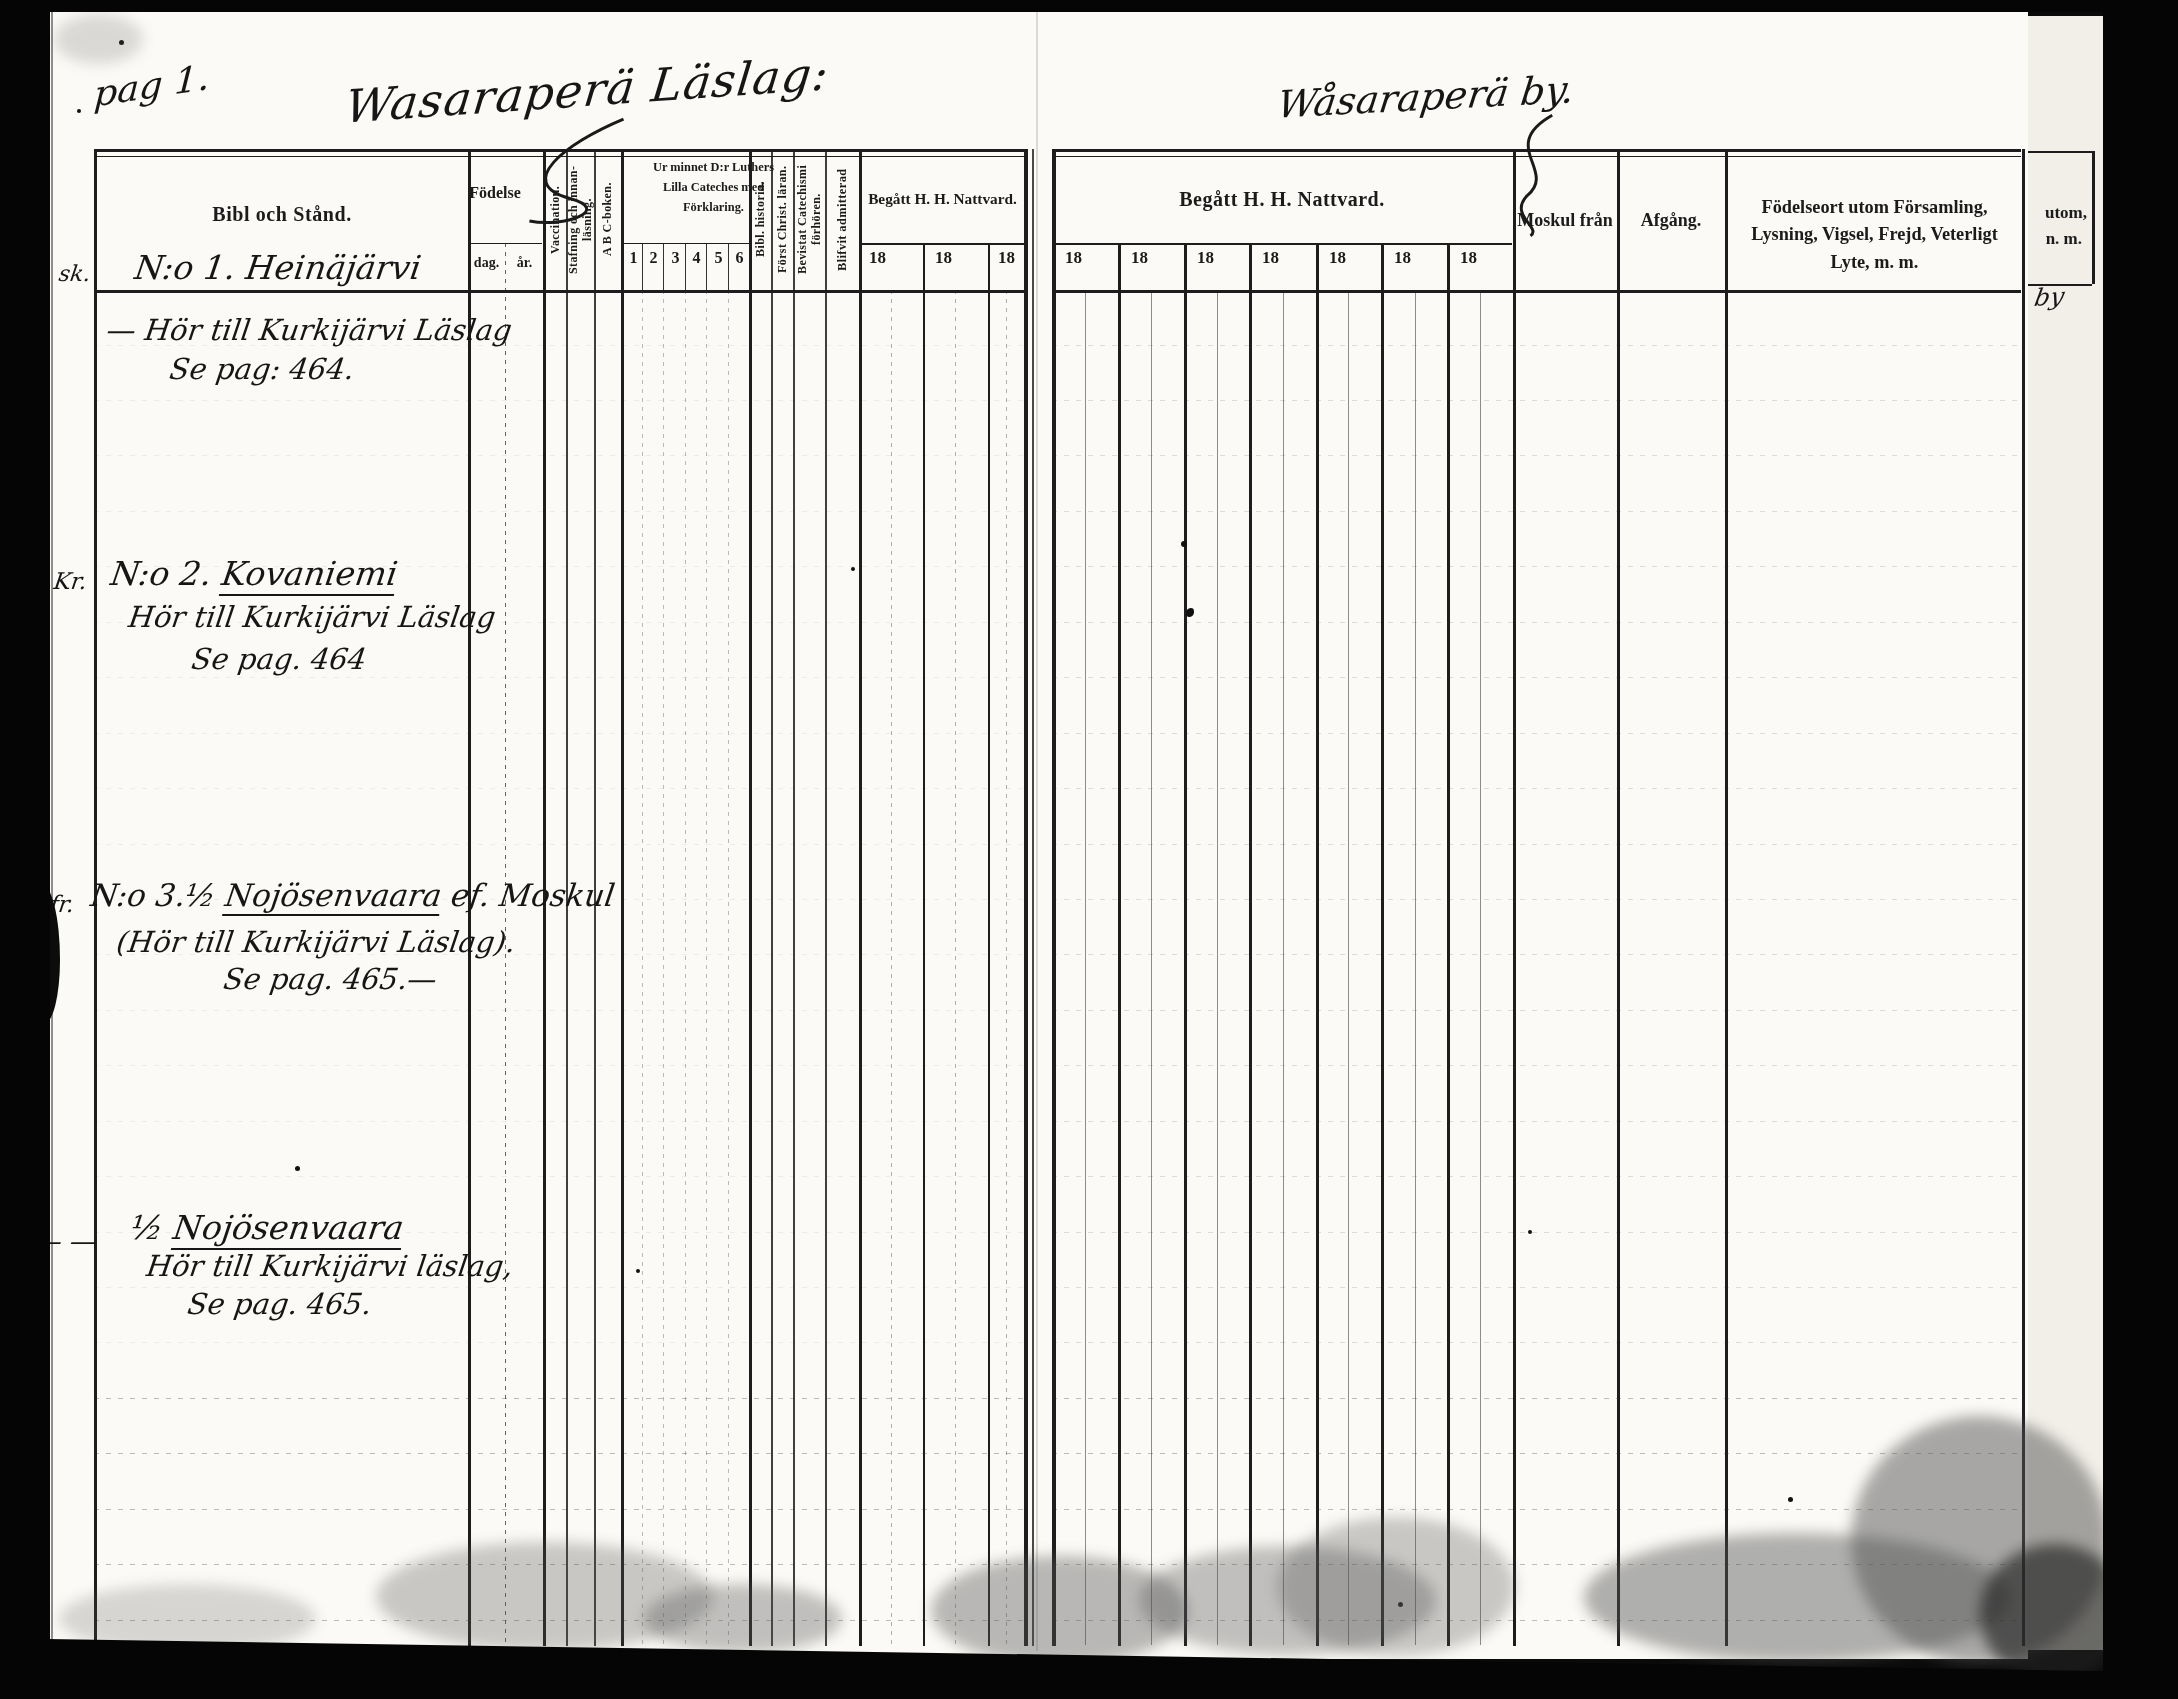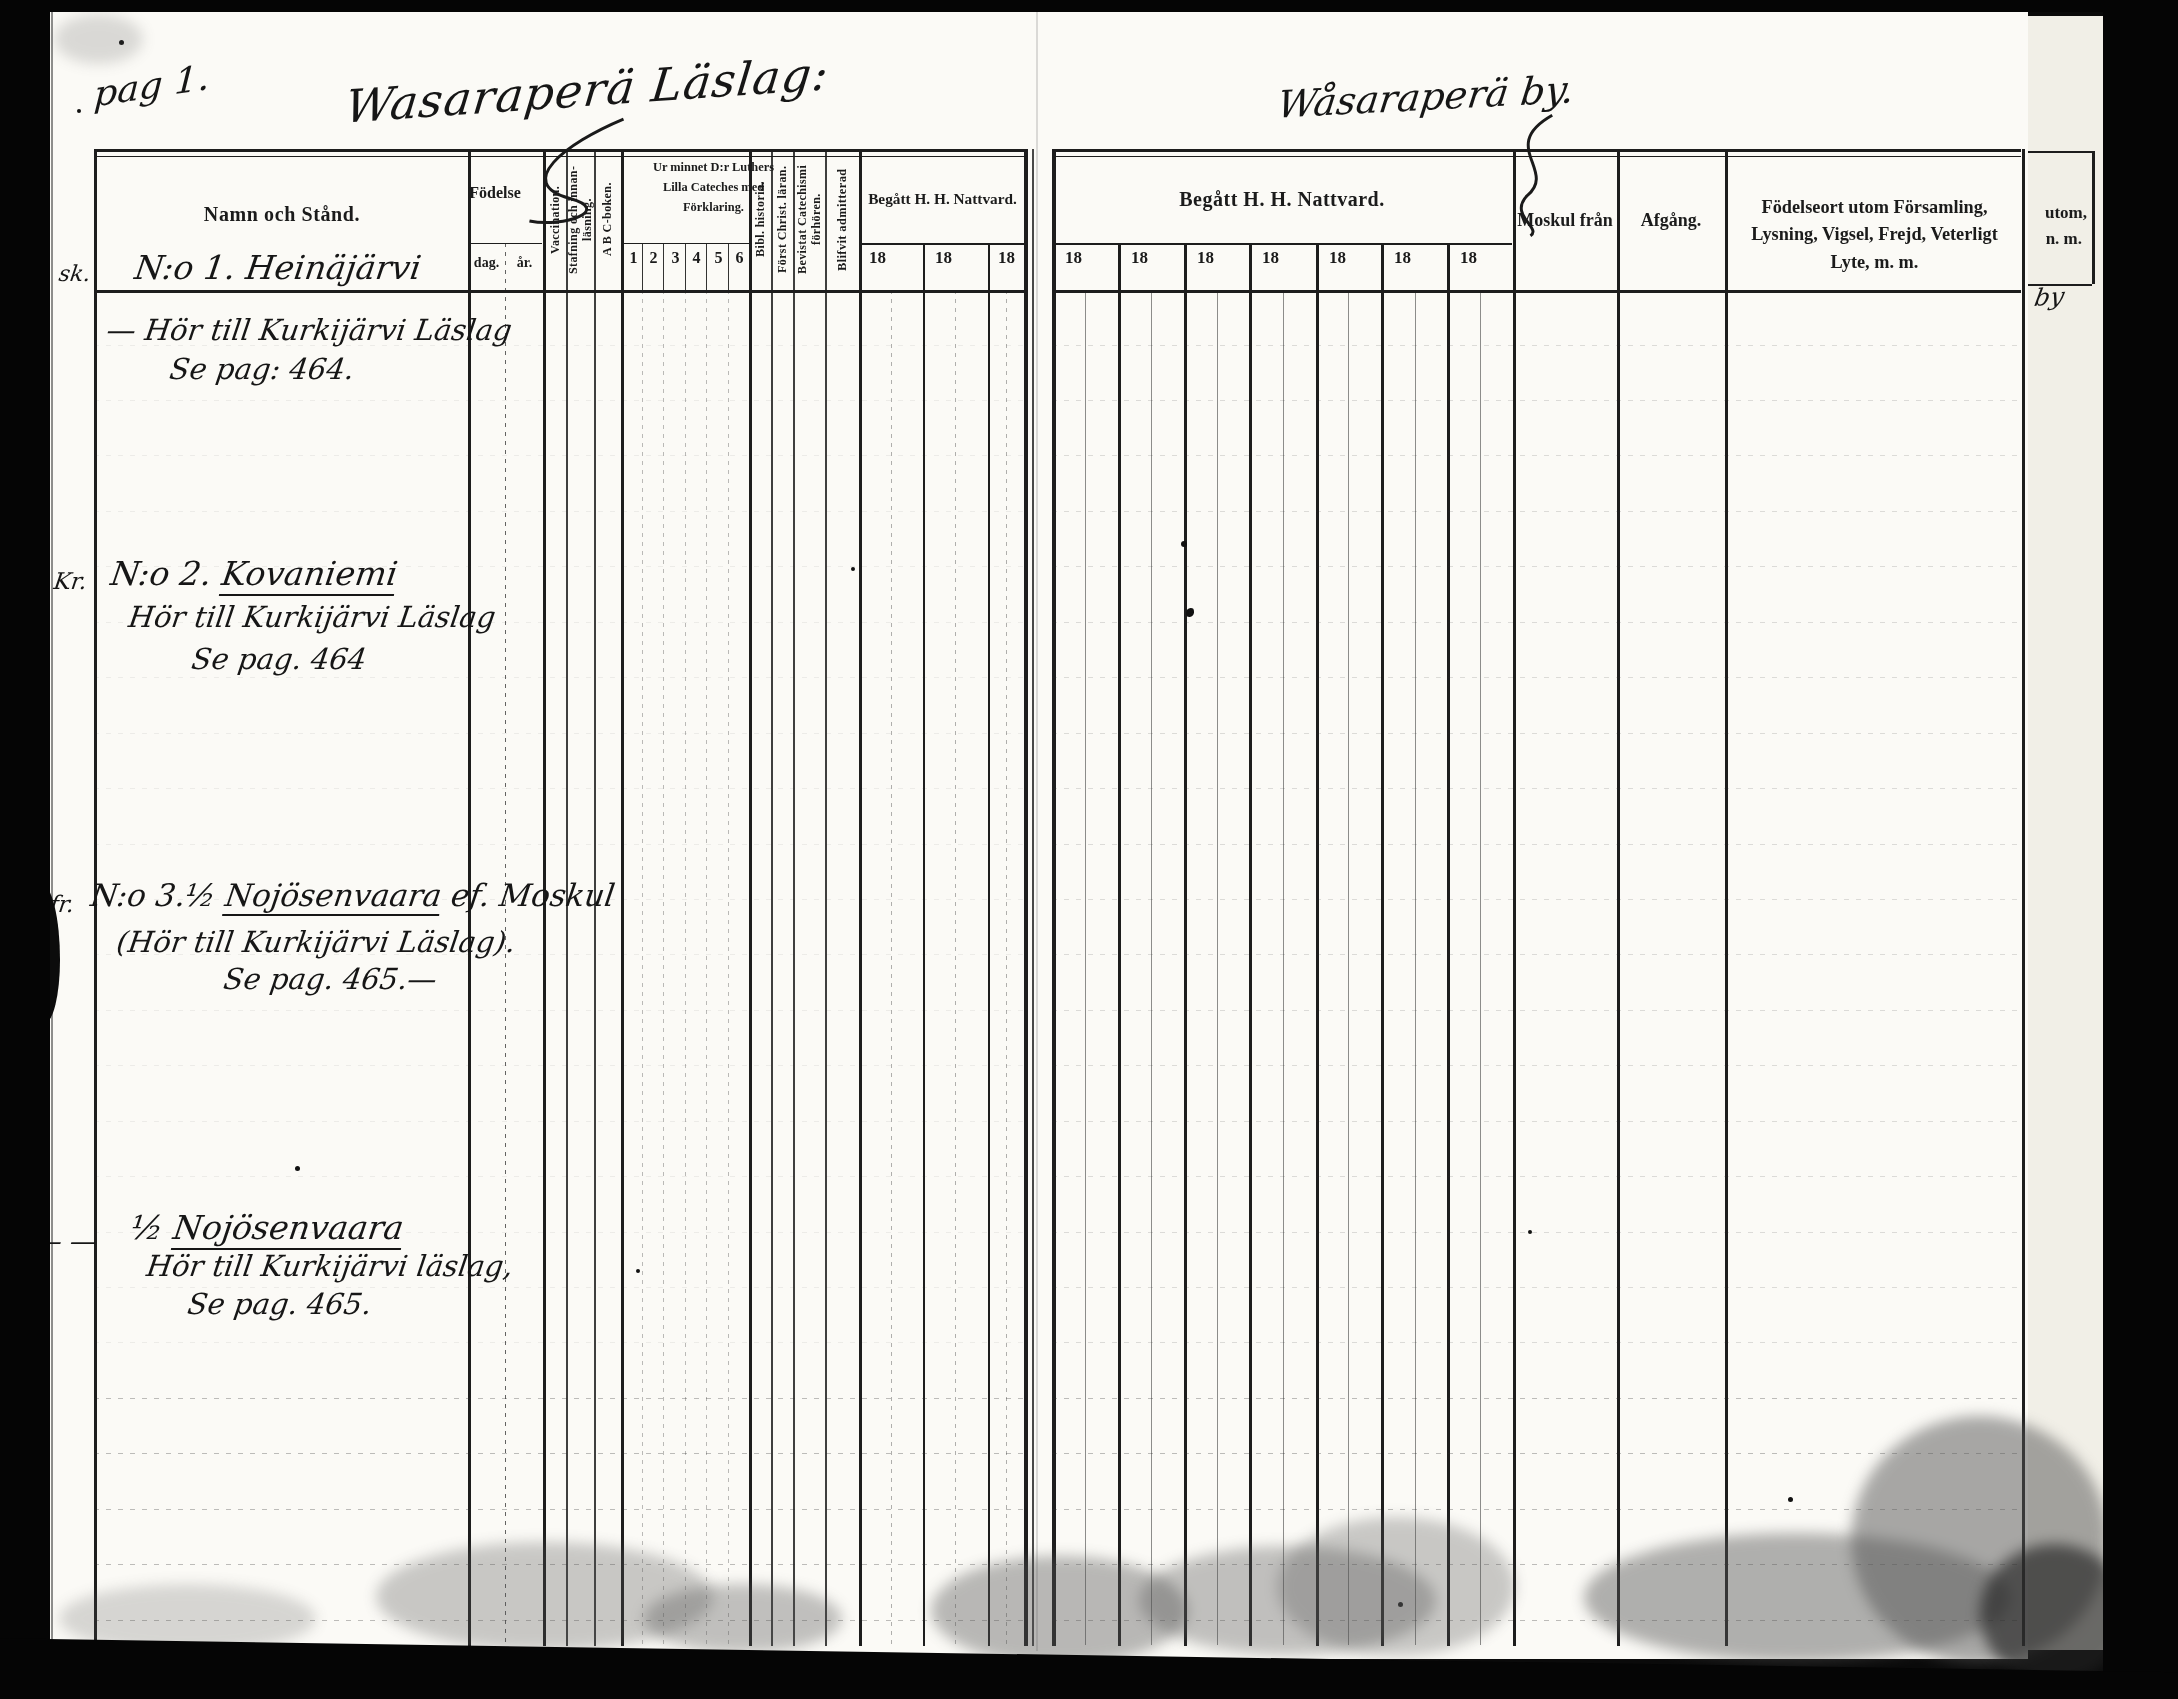--- a/index.html
+++ b/index.html
@@ -146,21 +146,21 @@
       <div class="rule dashh" style="left: 94px; top: 1453px; width: 933px; height: 1px; opacity: 0.3;"></div>
       <div class="rule dashh" style="left: 1052px; top: 1453px; width: 969px; height: 1px; opacity: 0.3;"></div>
       <div class="rule dashh" style="left: 94px; top: 1509px; width: 933px; height: 1px; opacity: 0.3;"></div>
       <div class="rule dashh" style="left: 1052px; top: 1509px; width: 969px; height: 1px; opacity: 0.3;"></div>
       <div class="rule dashh" style="left: 94px; top: 1564px; width: 933px; height: 1px; opacity: 0.3;"></div>
       <div class="rule dashh" style="left: 1052px; top: 1564px; width: 969px; height: 1px; opacity: 0.3;"></div>
       <div class="rule dashh" style="left: 94px; top: 1620px; width: 933px; height: 1px; opacity: 0.3;"></div>
       <div class="rule dashh" style="left: 1052px; top: 1620px; width: 969px; height: 1px; opacity: 0.3;"></div>
     </div>
 
-  <div class="plabel center" style="left:99px;top:203px;width:366px;font-size:20px;letter-spacing:0.6px;">Namn och Stånd.</div>
+  <div class="plabel center" style="left:99px;top:203px;width:366px;font-size:20px;letter-spacing:0.6px;">Bibl och Stånd.</div>
   <div class="plabel center" style="left:468px;top:184px;width:54px;font-size:16px;">Födelse</div>
   <div class="plabel center" style="left:468px;top:255px;width:37px;font-size:14px;">dag.</div>
   <div class="plabel center" style="left:506px;top:255px;width:37px;font-size:14px;text-align:center;">år.</div>
 
   <div class="vt" style="left:543px;top:151px;width:24px;height:137px;">Vaccination.</div>
   <div class="vt" style="left:566px;top:151px;width:28px;height:137px;">Stafning och innan-läsning.</div>
   <div class="vt" style="left:594px;top:151px;width:27px;height:137px;">A B C-boken.</div>
 
   <div class="plabel center" style="left:652px;top:158px;width:123px;font-size:12.4px;line-height:1.6;">Ur minnet D:r Luthers Lilla Cateches med Förklaring.</div>
   <div class="plabel center" style="left:625px;top:249px;width:17px;font-size:16px;">1</div>

